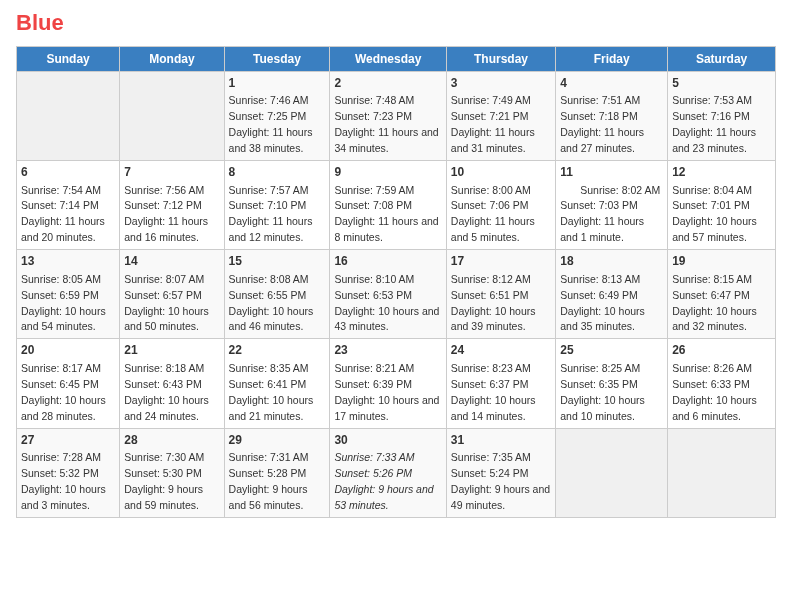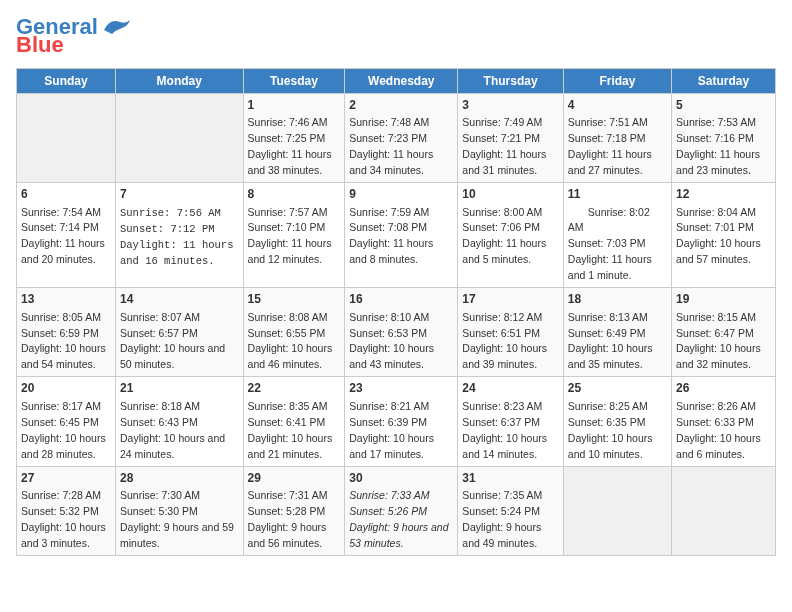--- a/index.html
+++ b/index.html
@@ -84,28 +84,20 @@
     }
     .empty-cell {
       background: #f0f0f0 !important;
     }
   </style>
 </head>
 <body>
 
 <div class="header">
   <div class="logo">
-    <div style="display:flex;align-items:center;gap:2px;">
-      <span class="logo-text">
-        <span>General</span>
-      </span>
-      <svg width="32" height="22" viewBox="0 0 32 22">
-        <path d="M4 14 Q10 2 20 6 Q26 8 30 4 Q28 10 22 12 Q16 14 12 18 Z" fill="#3a7fc1"></path>
-      </svg>
-    </div>
     <span class="logo-text" style="color:#ef4444;margin-top:-4px;">Blue</span>
   </div>
   <div class="title-block">
     <div class="month-title"></div>
     <div class="location"></div>
   </div>
 </div>
 
 <table>
   <thead>
@@ -136,21 +128,21 @@
 Sunset: 7:18 PM
 Daylight: 11 hours and 27 minutes.</span></td>
         <td><span class="day-num">5</span><span class="day-info" style="white-space: pre-line;">Sunrise: 7:53 AM
 Sunset: 7:16 PM
 Daylight: 11 hours and 23 minutes.</span></td>
       </tr>
       <tr>
         <td><span class="day-num">6</span><span class="day-info" style="white-space: pre-line;">Sunrise: 7:54 AM
 Sunset: 7:14 PM
 Daylight: 11 hours and 20 minutes.</span></td>
-        <td><span class="day-num">7</span><span class="day-info" style="white-space: pre-line; font-family: Liberation Mono, monospace;">Sunrise: 7:56 AM
+        <td><span class="day-num">7</span><span class="day-info" style="white-space: pre-line;">Sunrise: 7:56 AM
 Sunset: 7:12 PM
 Daylight: 11 hours and 16 minutes.</span></td>
         <td><span class="day-num">8</span><span class="day-info" style="white-space: pre-line;">Sunrise: 7:57 AM
 Sunset: 7:10 PM
 Daylight: 11 hours and 12 minutes.</span></td>
         <td><span class="day-num">9</span><span class="day-info" style="white-space: pre-line;">Sunrise: 7:59 AM
 Sunset: 7:08 PM
 Daylight: 11 hours and 8 minutes.</span></td>
         <td><span class="day-num">10</span><span class="day-info" style="white-space: pre-line;">Sunrise: 8:00 AM
 Sunset: 7:06 PM

